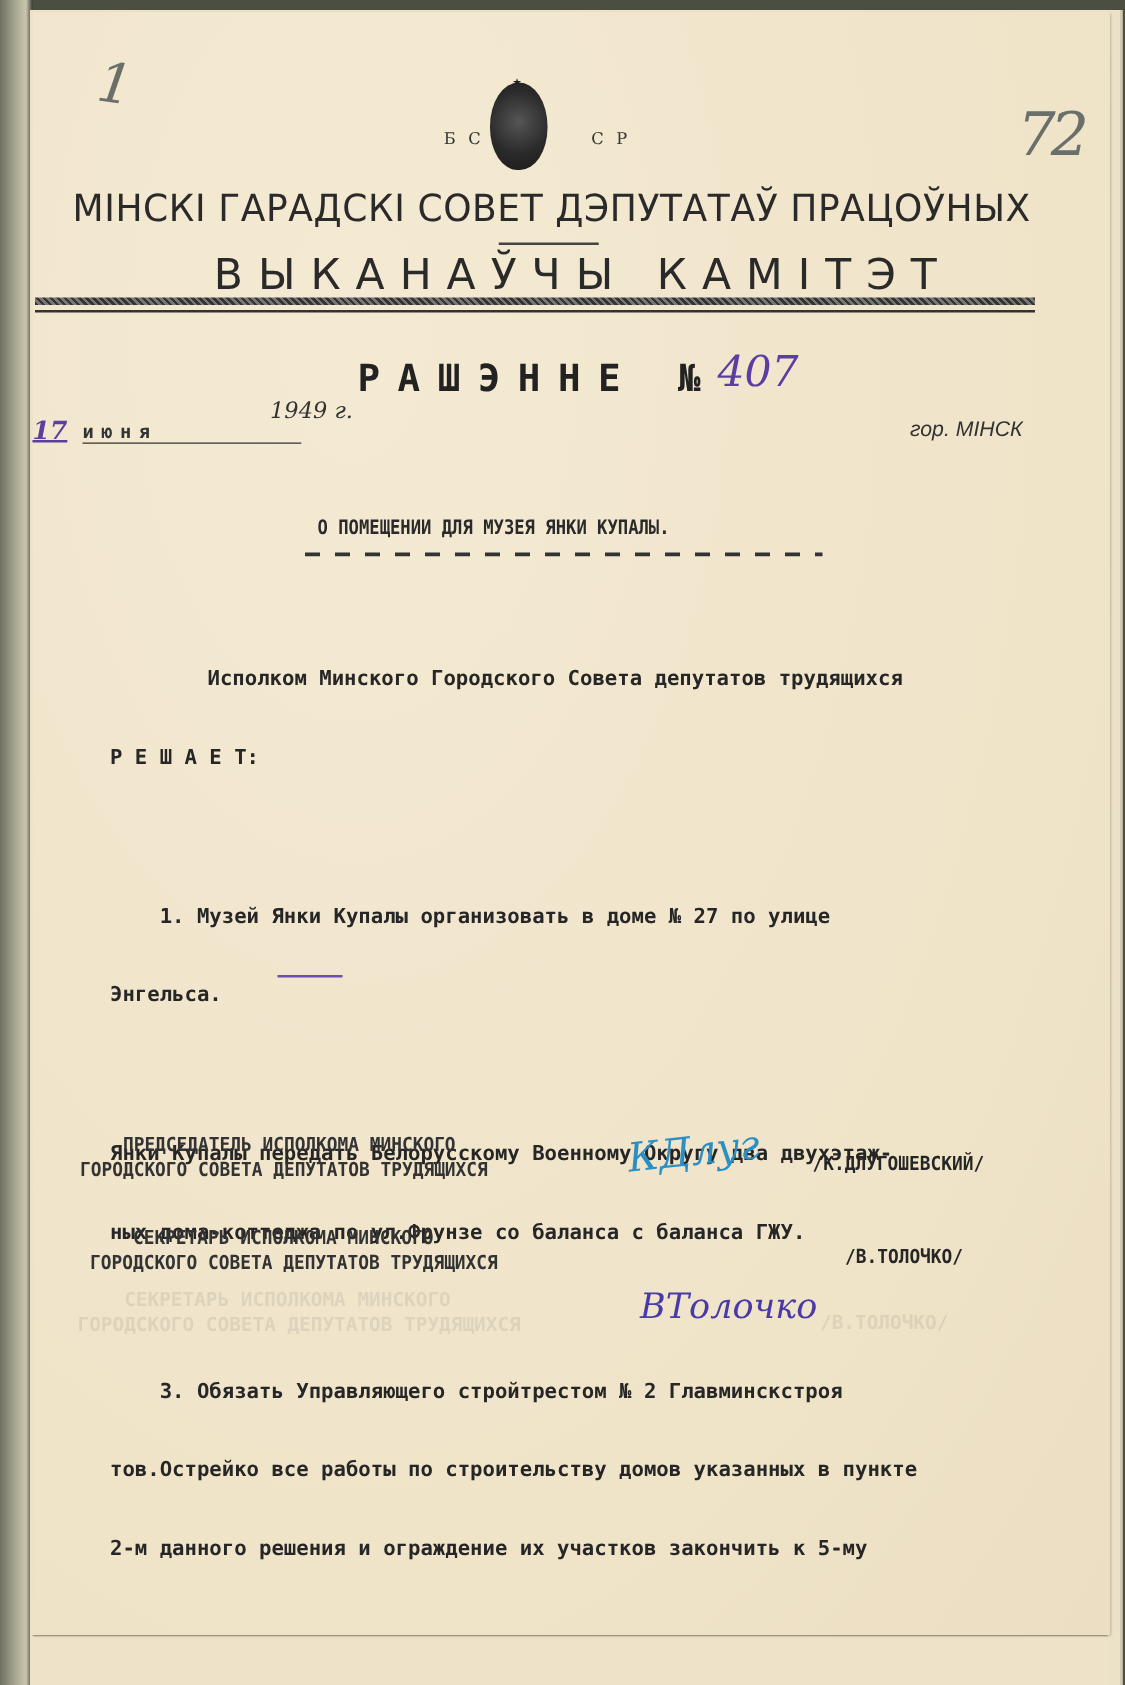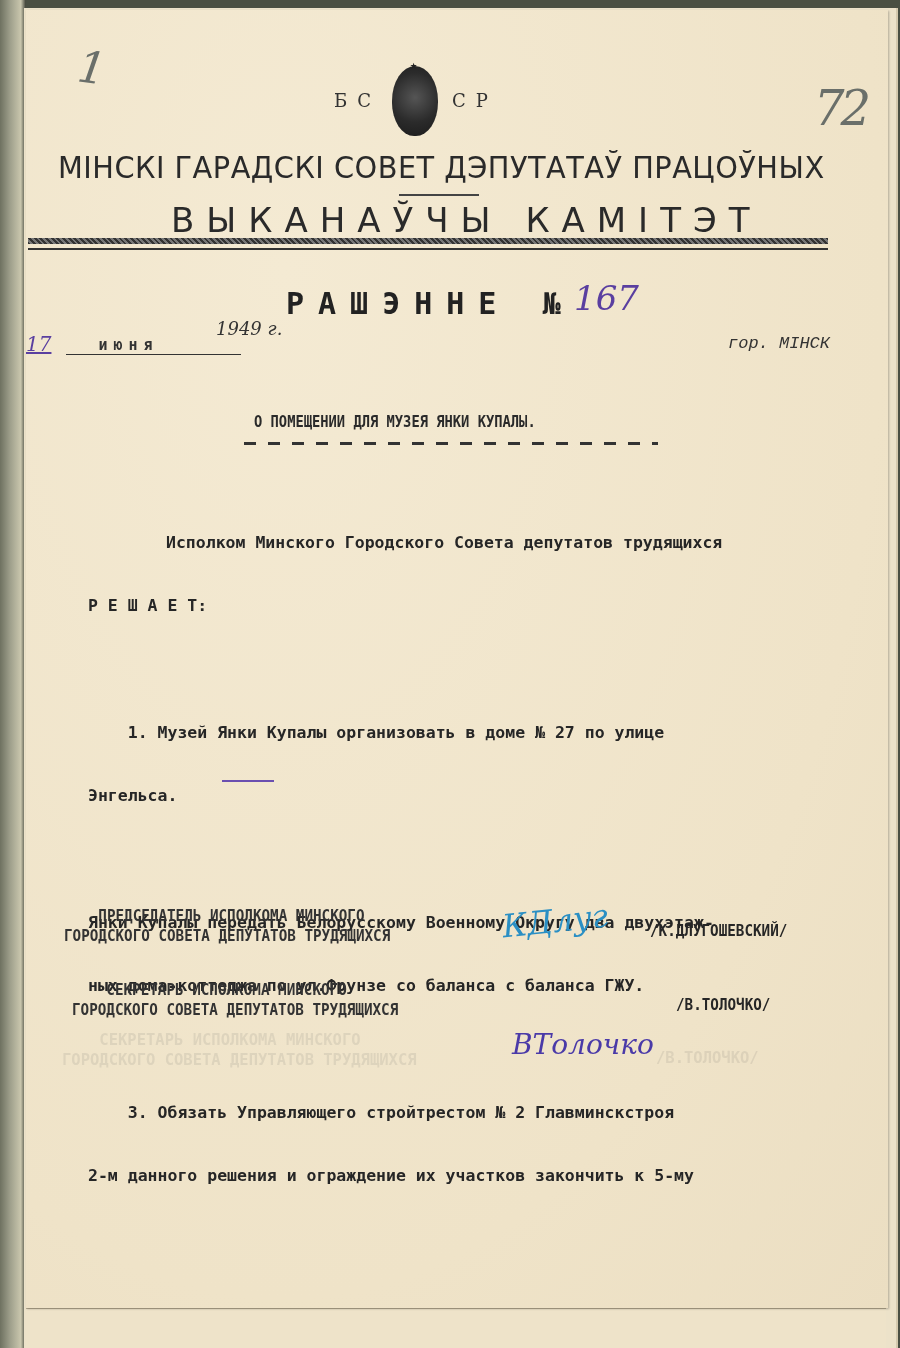--- a/index.html
+++ b/index.html
@@ -25,21 +25,21 @@
   .abs { position:absolute; }
   .pencil { color:#6a6f6a; font-family:"DejaVu Serif", serif; font-style:italic; }
   .archive-left { left:52px; top:32px; font-size:44px; transform:rotate(8deg); }
   .archive-right { left:788px; top:70px; font-size:48px; letter-spacing:-4px;text-align:center; }
 
   .emblem {
     left:366px; top:56px; width:46px; height:70px; border-radius:50% 50% 48% 48%;
     background: radial-gradient(circle at 50% 45%, #555 0%, #2b2b2b 55%, #1a1a1a 100%);
   }
   .emblem-star { left:384px; top:48px; color:#222; font-size:12px; }
-  .bssr { font-family:"DejaVu Serif", serif; font-size:18px; color:#333; letter-spacing:10px; top:80px; }
+  .bssr { font-family:"DejaVu Serif", serif; font-size:13px; color:#333; letter-spacing:10px; top:94px;margin-left:21px; }
   .bssr-left { left:308px; }
   .bssr-right { left:426px; }
 
   .head1 {
     left:32px; top:140px; font-family:"DejaVu Sans", sans-serif; font-size:30px;
     color:#2a2a2a; letter-spacing:0.5px; white-space:nowrap; transform:scaleX(0.96); transform-origin:left;
   }
   .head-orn { left:373px; top:184px; width:80px; height:2px; background:#444; }
   .head2 {
     left:145px; top:190px; font-family:"DejaVu Sans", sans-serif; font-size:34px;
@@ -51,28 +51,28 @@
   }
   .rule-thin { left:2px; top:238px; width:800px; height:2px; background:#333; }
 
   .title {
     left:242px; top:276px; font-family:"DejaVu Sans Mono", monospace; font-weight:bold;
     font-size:30px; color:#222; letter-spacing:14px;margin-left:18px;
   }
   .ink-purple { color:#5a3fa0; font-family:"DejaVu Serif", serif; font-style:italic; }
   .decision-no { left:548px; top:268px; font-size:34px; }
 
-  .date-day { left:0px; top:322px; font-size:20px; text-decoration:underline; }
+  .date-day { left:0px; top:322px; font-size:20px; text-decoration:underline;font-weight:bold; }
   .date-month {
     left:40px; top:326px; width:120px; border-bottom:1px solid #333;
     font-family:"DejaVu Sans Mono", monospace; font-weight:bold; font-size:15px; color:#333;
-    letter-spacing:6px; text-align:center; padding-right:50px; box-sizing:border-box; width:175px;
+    letter-spacing:6px; text-align:left; padding-right:50px; box-sizing:border-box; width:175px;
   }
   .date-year { left:190px; top:308px; font-family:"DejaVu Serif", serif; font-style:italic; font-size:18px; color:#333; }
-  .city { left:702px; top:324px; font-family:Liberation Mono, monospace; font-style:italic; font-size:17px; color:#333; }
+  .city { left:702px; top:324px; font-family:Liberation Sans, sans-serif; font-style:italic; font-size:17px; color:#333; }
 
   .subject {
     left:228px; top:402px; font-size:16px; font-weight:bold; color:#2a2a2a;
     font-family:"DejaVu Sans Mono", monospace; transform:scaleX(0.86); transform-origin:left;
   }
   .subject-dash {
     left:218px; top:432px; width:414px; height:3px;
     background:repeating-linear-gradient(90deg,#333 0 12px,transparent 12px 24px);
   }
 
@@ -125,41 +125,42 @@
   <div class="abs emblem-star">★</div>
   <div class="abs bssr bssr-right">СР</div>
 
   <div class="abs head1">МІНСКІ ГАРАДСКІ СОВЕТ ДЭПУТАТАЎ ПРАЦОЎНЫХ</div>
   <div class="abs head-orn"></div>
   <div class="abs head2">ВЫКАНАЎЧЫ КАМІТЭТ</div>
   <div class="abs rule-thick"></div>
   <div class="abs rule-thin"></div>
 
   <div class="abs title">РАШЭННЕ №</div>
-  <div class="abs ink-purple decision-no">167</div>
+  <div class="abs ink-purple decision-no">407</div>
 
   <div class="abs ink-purple date-day">17</div>
   <div class="abs date-month">июня</div>
   <div class="abs date-year">1949 г.</div>
   <div class="abs city">гор. МІНСК</div>
 
   <div class="abs subject">О ПОМЕЩЕНИИ ДЛЯ МУЗЕЯ ЯНКИ КУПАЛЫ.</div>
   <div class="abs subject-dash"></div>
 
   <div class="abs body">
     <p style="padding-left:78px">Исполком Минского Городского Совета депутатов трудящихся</p>
     <p>Р Е Ш А Е Т:</p>
     <div class="gap"></div>
     <p>    1. Музей Янки Купалы организовать в доме № 27 по улице</p>
     <p>Энгельса.</p>
     <div class="gap"></div>
     <p>Янки Купалы передать Белорусскому Военному Округу два двухэтаж-</p>
     <p>ных дома-коттеджа по ул.Фрунзе со баланса с баланса ГЖУ.</p>
     <div class="gap"></div>
     <p>    3. Обязать Управляющего стройтрестом № 2 Главминскстроя</p>
+    <p>тов.Острейко все работы по строительству домов указанных в пункте</p>
     <p>2-м данного решения и ограждение их участков закончить к 5-му</p>
     
     
     
     
     
     
   </div>
   <div class="abs underline-mark"></div>
 

